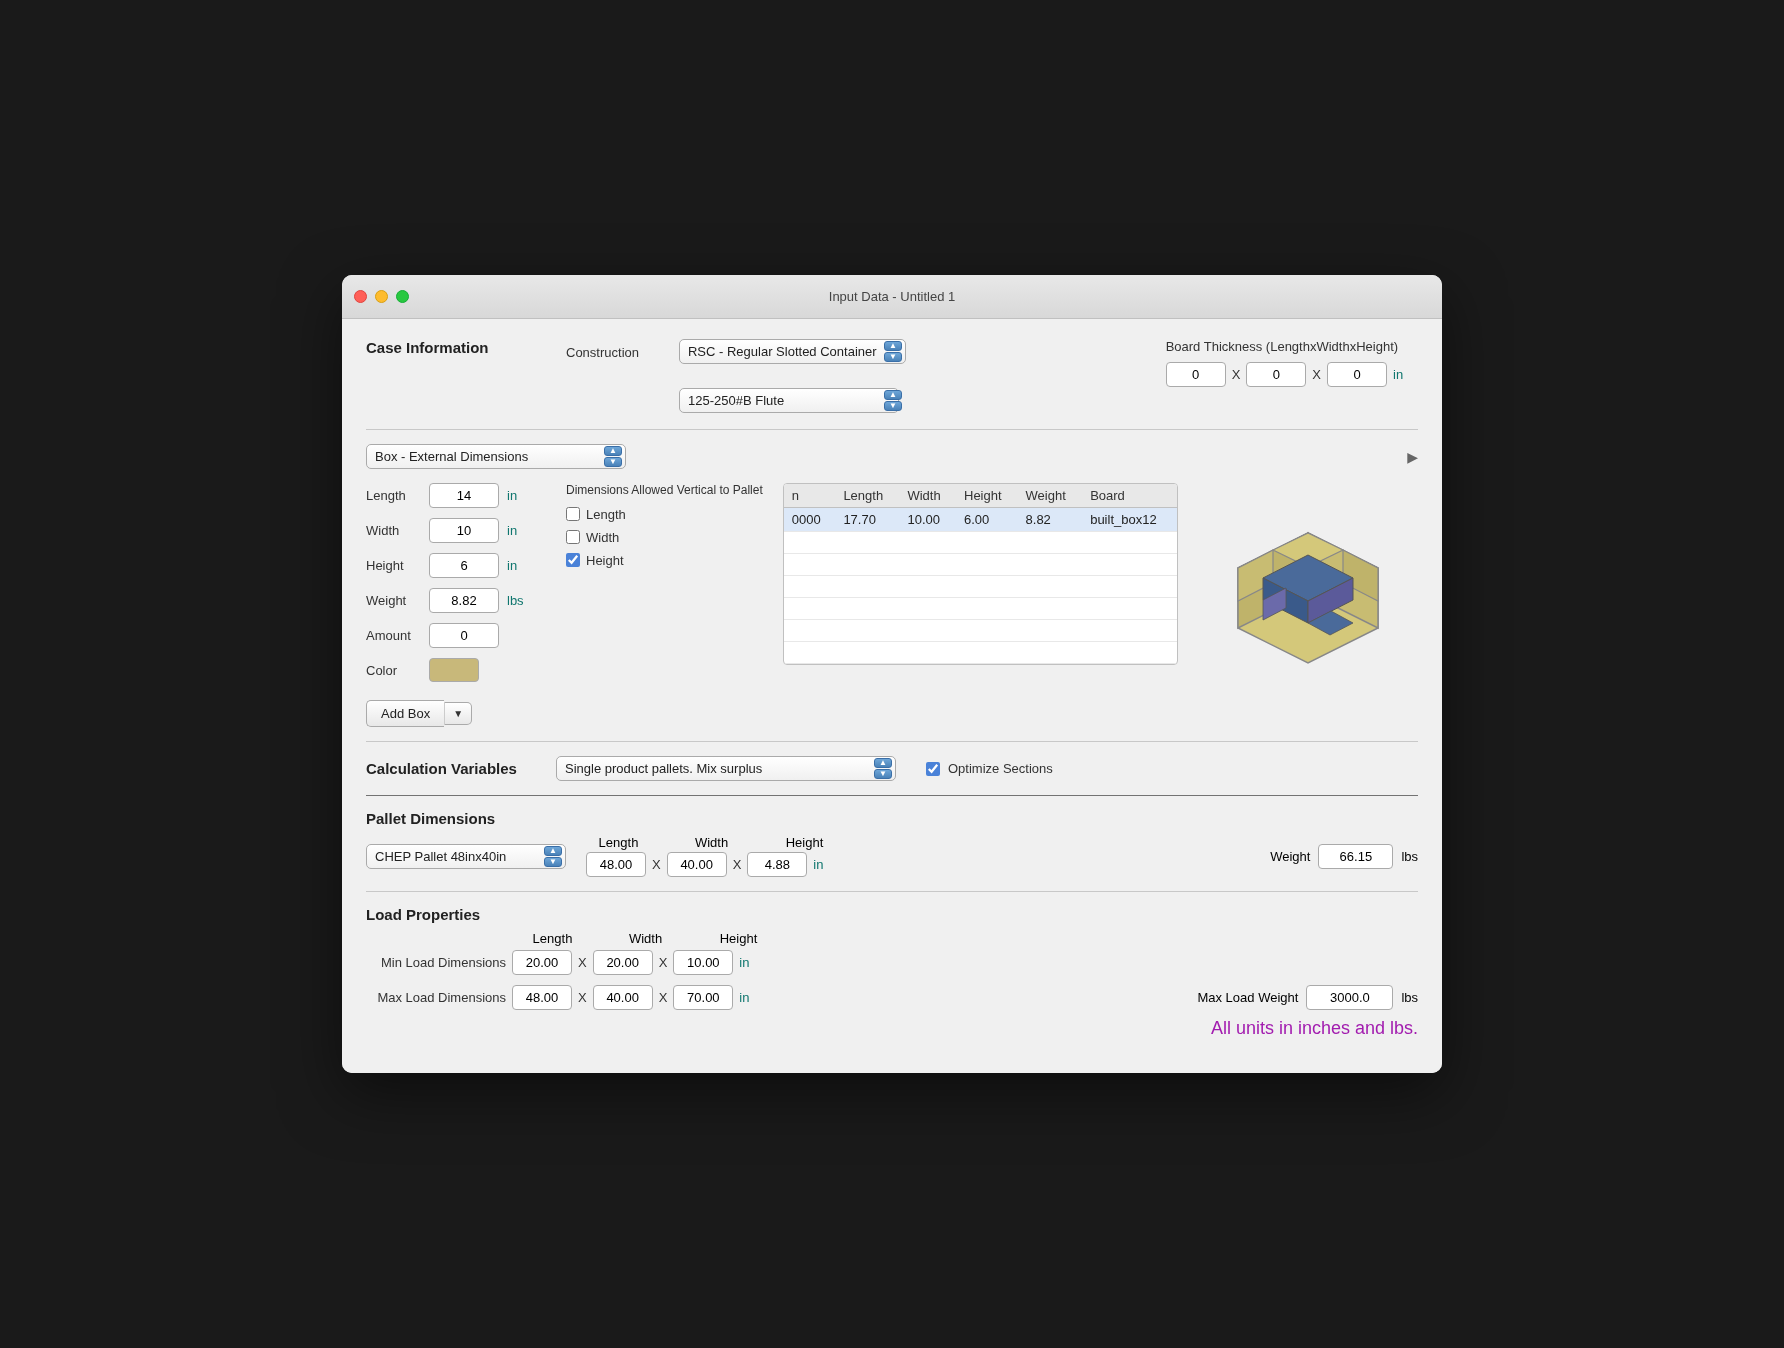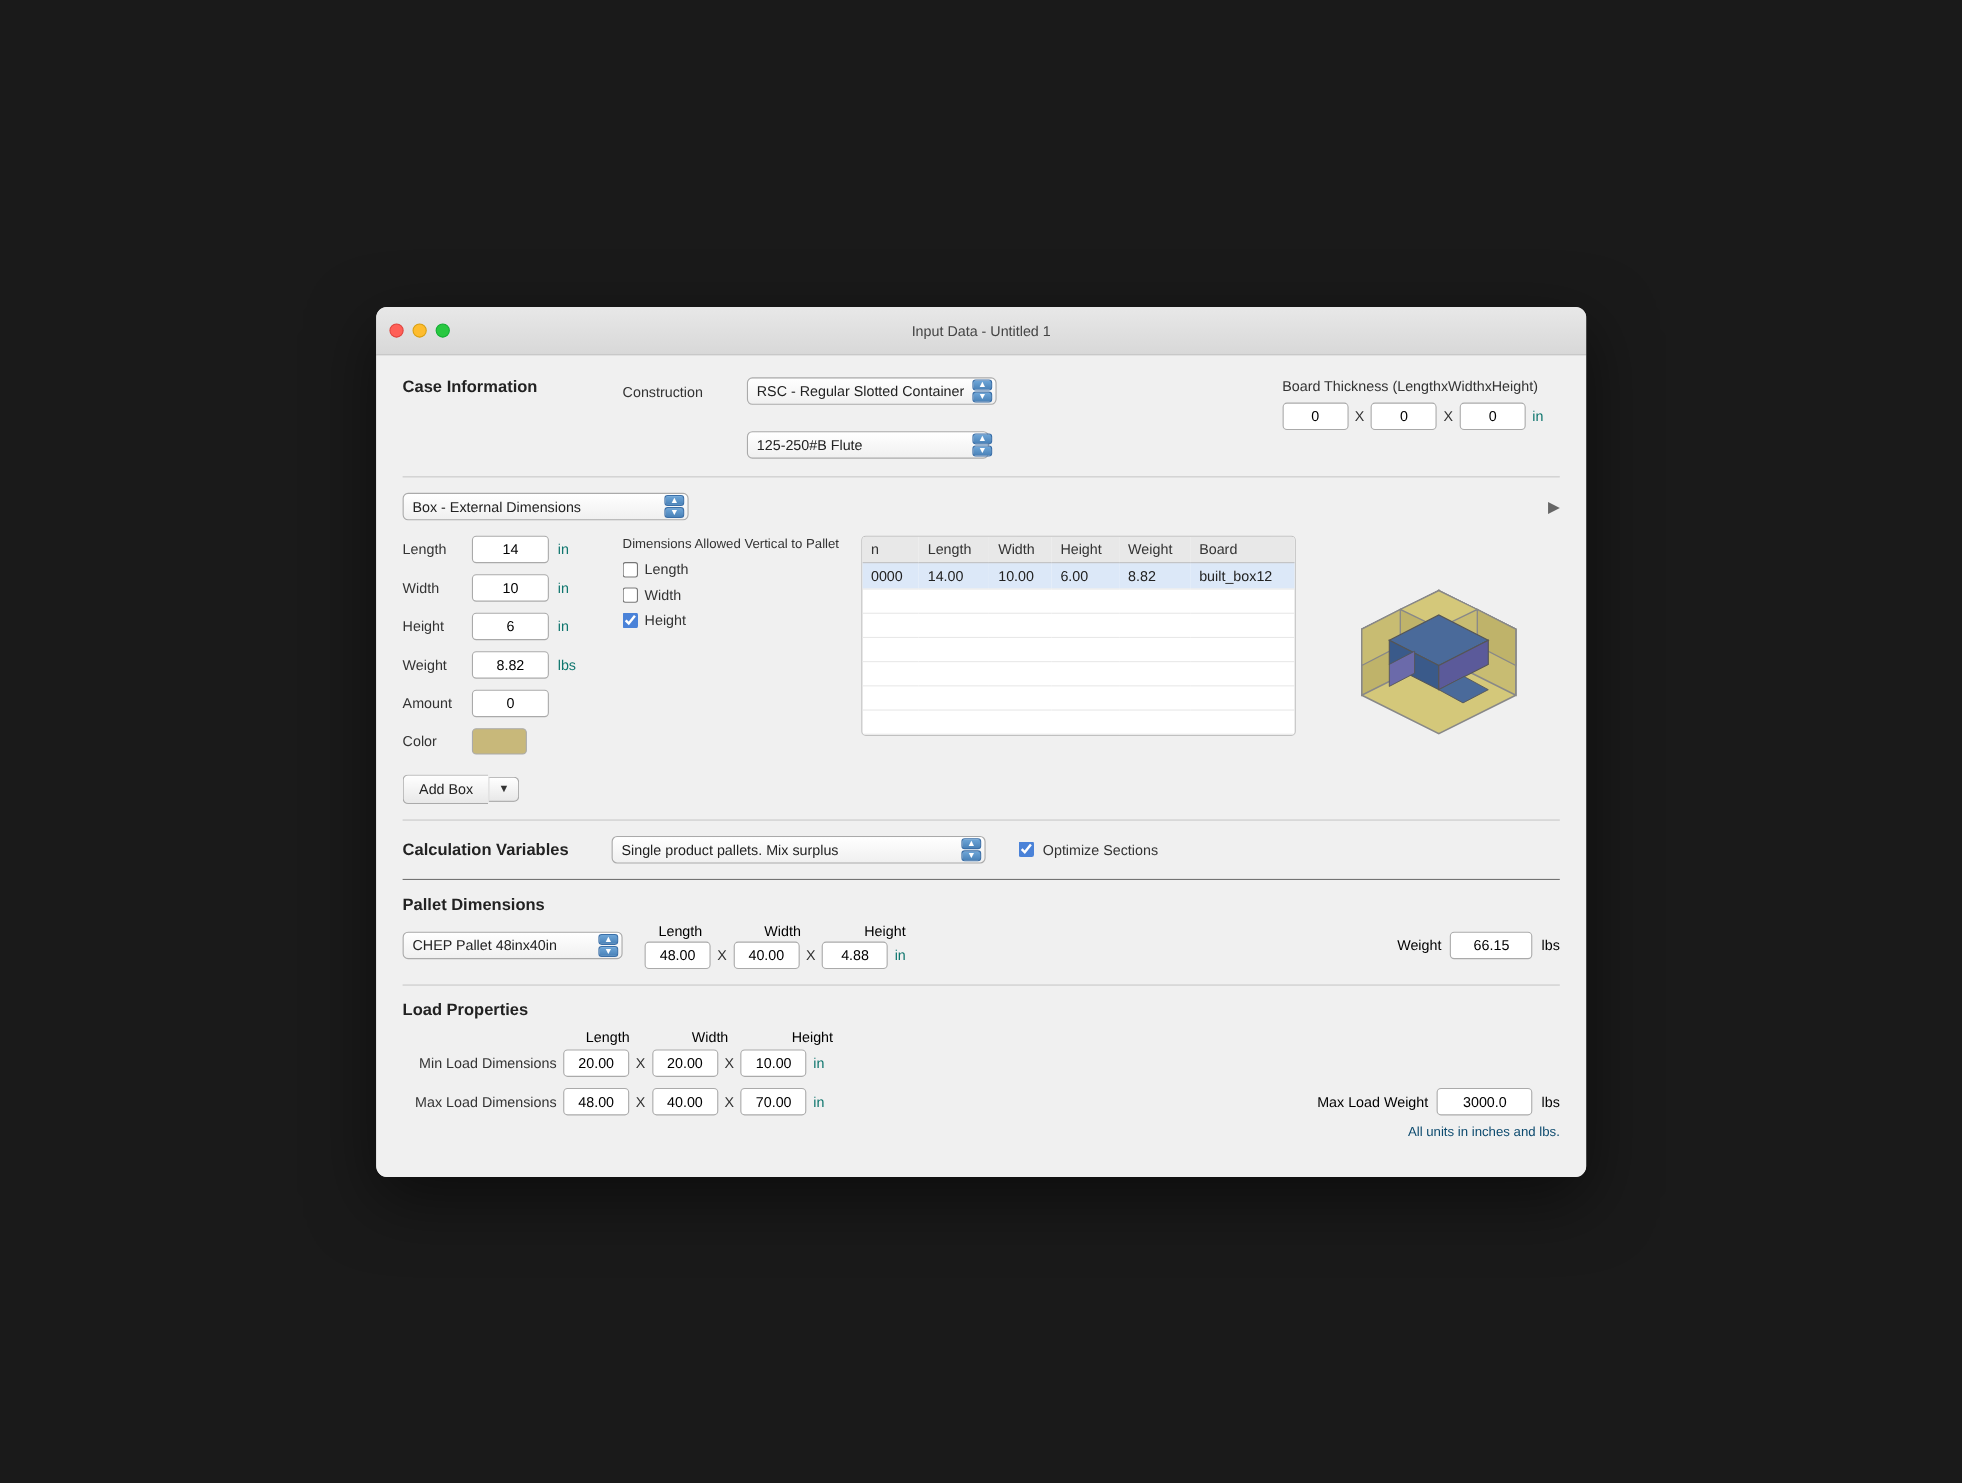--- a/index.html
+++ b/index.html
@@ -343,22 +343,22 @@
       margin-bottom: 10px;
     }
     .load-row-label {
       font-size: 13px;
       color: #333;
       text-align: right;
       min-width: 140px;
     }
     .all-units-note {
       text-align: right;
-      font-size: 12px;
-      color: #0c4a6e;
+      font-size: 18px;
+      color: #a21caf;
       margin-top: 8px;
     }
   </style>
 </head>
 <body>
 
 <div class="window">
 
   <div class="titlebar">
     <div class="traffic-lights">
@@ -486,21 +486,21 @@
                 <th>Width</th>
                 <th>Height</th>
                 <th>Weight</th>
                 <th>Board</th>
               </tr>
             </thead>
             <tbody id="box-table-body">
 
             <tr>
                   <td>0000</td>
-                  <td>14.00</td>
+                  <td>17.70</td>
                   <td>10.00</td>
                   <td>6.00</td>
                   <td>8.82</td>
                   <td>built_box12</td>
                 </tr>
                 <tr>
                   <td style="height: 22px;"></td>
                   <td style="height: 22px;"></td>
                   <td style="height: 22px;"></td>
                   <td style="height: 22px;"></td>

